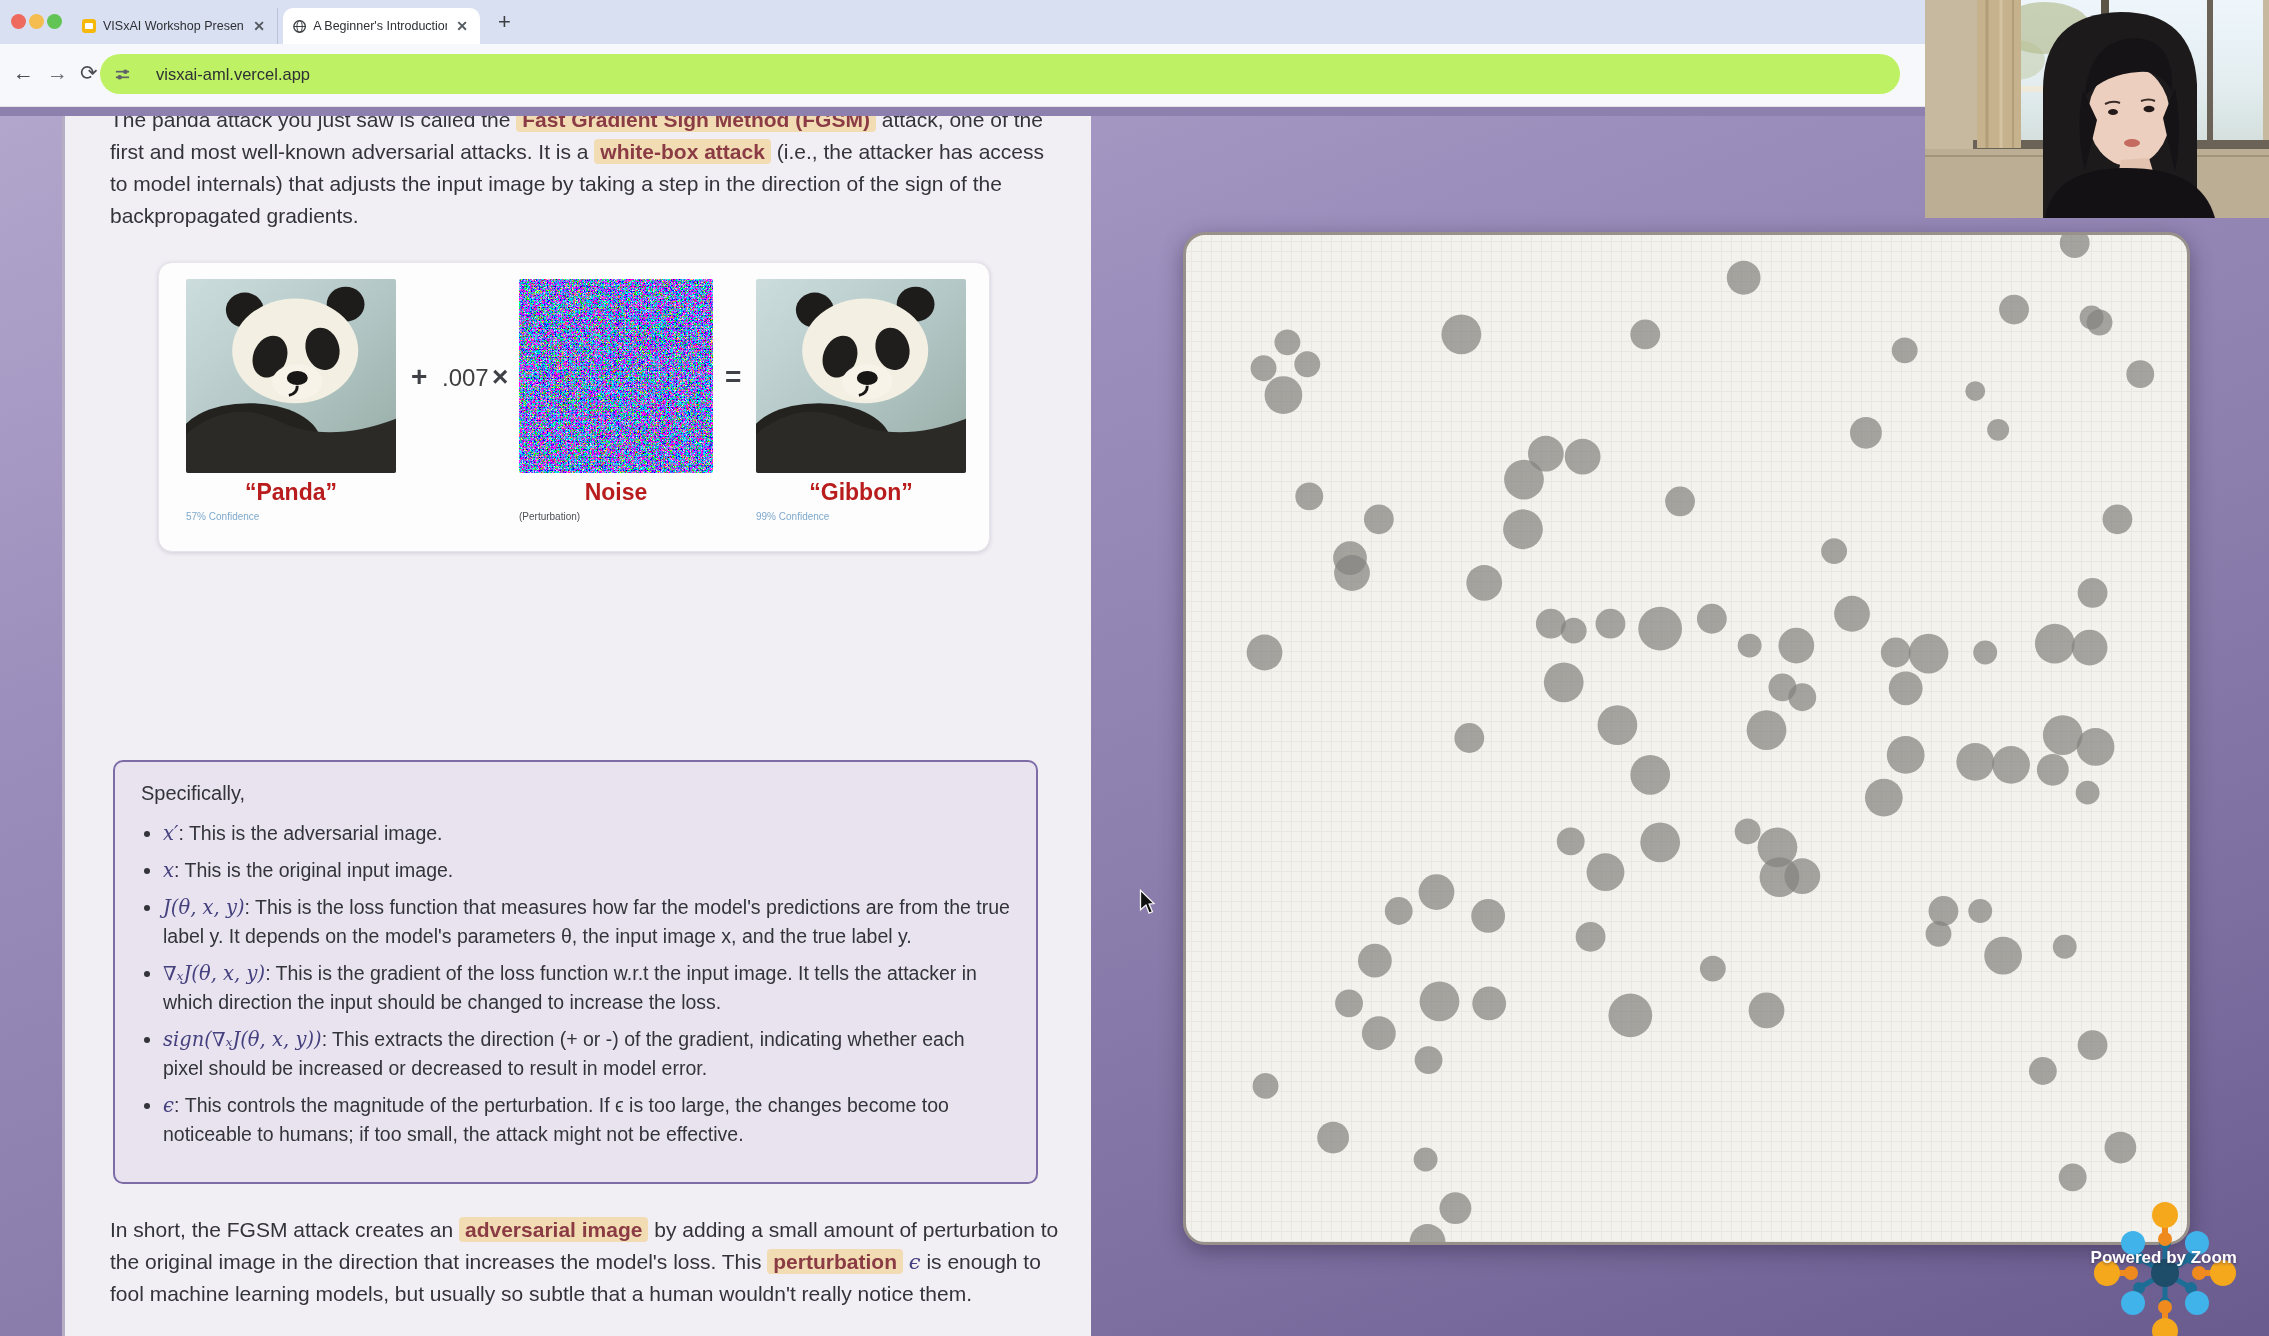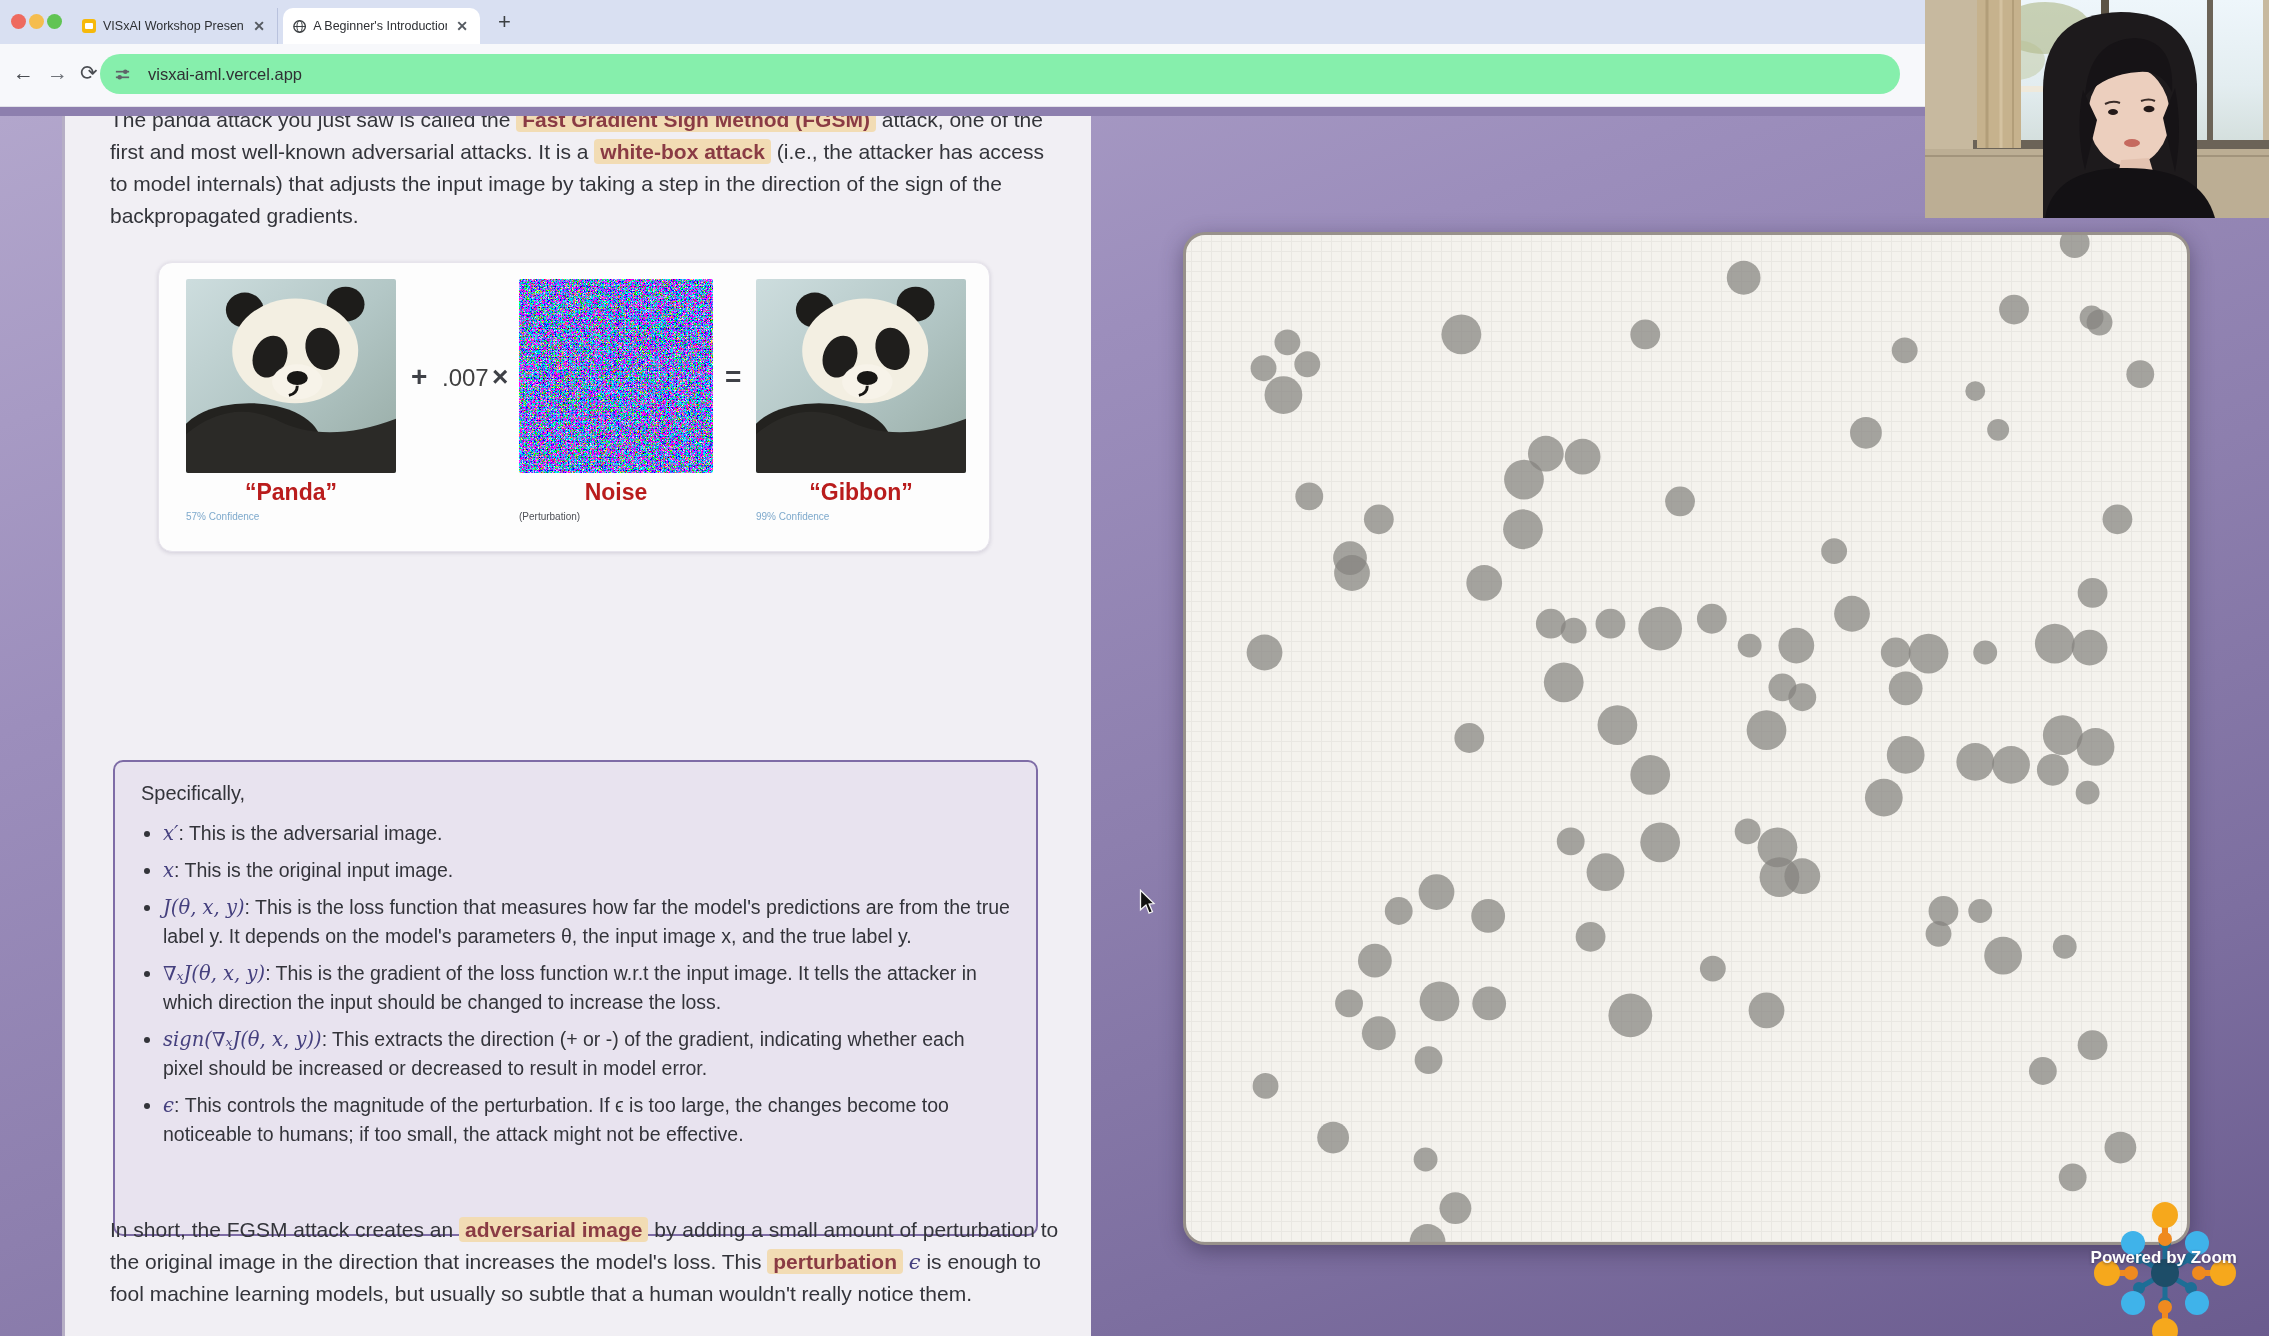--- a/index.html
+++ b/index.html
@@ -15,22 +15,22 @@
   .tab.inactive{border-right:1px solid #b9c2dd;}
   .tab.active{background:#ffffff;border-radius:10px 10px 0 0;}
   .tab .title{white-space:nowrap;overflow:hidden;max-width:150px;}
   .tab .close{color:#555a61;font-size:14px;font-weight:700;padding:0 2px;}
   .slides-ic{width:14px;height:14px;border-radius:3px;background:#f6b90b;position:relative;flex:0 0 auto;}
   .slides-ic:after{content:"";position:absolute;left:3px;top:4px;width:8px;height:6px;background:#fff;border-radius:1px;}
   .newtab{top:12px;font-size:22px;color:#3c4043;line-height:20px;}
   #toolbar{left:0;top:44px;width:2269px;height:62px;background:#f7f8fb;border-bottom:1px solid #e1e2e8;}
   .navic{font-size:21px;color:#4a4d52;top:17px;}
   .navic.fwd{color:#70747a;}
-  #urlpill{left:100px;top:10px;width:1800px;height:40px;background:#86efac;border-radius:20px;
-           display:flex;align-items:center;padding-left:14px;box-sizing:border-box;gap:17px;}
+  #urlpill{left:100px;top:10px;width:1800px;height:40px;background:#bef264;border-radius:20px;
+           display:flex;align-items:center;padding-left:14px;box-sizing:border-box;gap:25px;}
   #urltext{font-size:16.5px;color:#2f3033;}
 
   
   #page{left:0;top:106px;width:2269px;height:1230px;
         background:linear-gradient(160deg,#b2a6cc 0%,#9c8ebc 30%,#8d7fae 55%,#7d6fa0 78%,#6a5b8e 100%);margin-top:10px;}
   #article{left:62px;top:0;width:1026px;height:1225px;background:#f1eff4;overflow:hidden;
            border-left:3px solid rgba(88,68,120,.38);}
   .para{color:#33343a;font-size:21px;line-height:32px;width:952px;left:45px;}
   .hl{background:#f2dcb4;color:#8a3b44;font-weight:700;border-radius:4px;padding:1px 6px;}
   .mspan{font-family:"DejaVu Serif",serif;font-style:italic;color:#45407e;}
@@ -43,21 +43,21 @@
   .figcoef{color:#404040;font-weight:400;font-size:24px;top:101px;}
   .figlabel{font-weight:700;color:#b91c1c;font-size:23px;top:216px;width:210px;text-align:center;}
   .figsub{font-size:10px;top:248px;width:210px;}
   .figsub.blue{color:#7ea9cc;}
   .figsub.gray{color:#4d4f55;}
 
   #formula{left:45px;top:562px;width:952px;text-align:center;font-family:"DejaVu Serif",serif;
            font-style:italic;font-size:25px;color:#3b3577;}
 
   
-  #specbox{left:48px;top:644px;width:925px;height:476px;background:#e8e3ef;
+  #specbox{left:48px;top:644px;width:925px;height:424px;background:#e8e3ef;
            border:2px solid #7e6ca6;border-radius:10px;box-sizing:border-box;
            padding:20px 26px;overflow:hidden;}
   #specintro{font-size:20px;color:#33343a;margin:0 0 14px 0;}
   #bullets{margin:0;padding:0 0 0 22px;}
   #bullets li{font-size:19.5px;line-height:29px;color:#33343a;margin-bottom:8px;}
 
   
   #panel{left:1183px;top:116px;width:1007px;height:1013px;background:#f4f2ed;
          border:3px solid #98918b;border-radius:22px;box-sizing:border-box;
          box-shadow:0 6px 22px rgba(40,30,60,.45);overflow:hidden;

